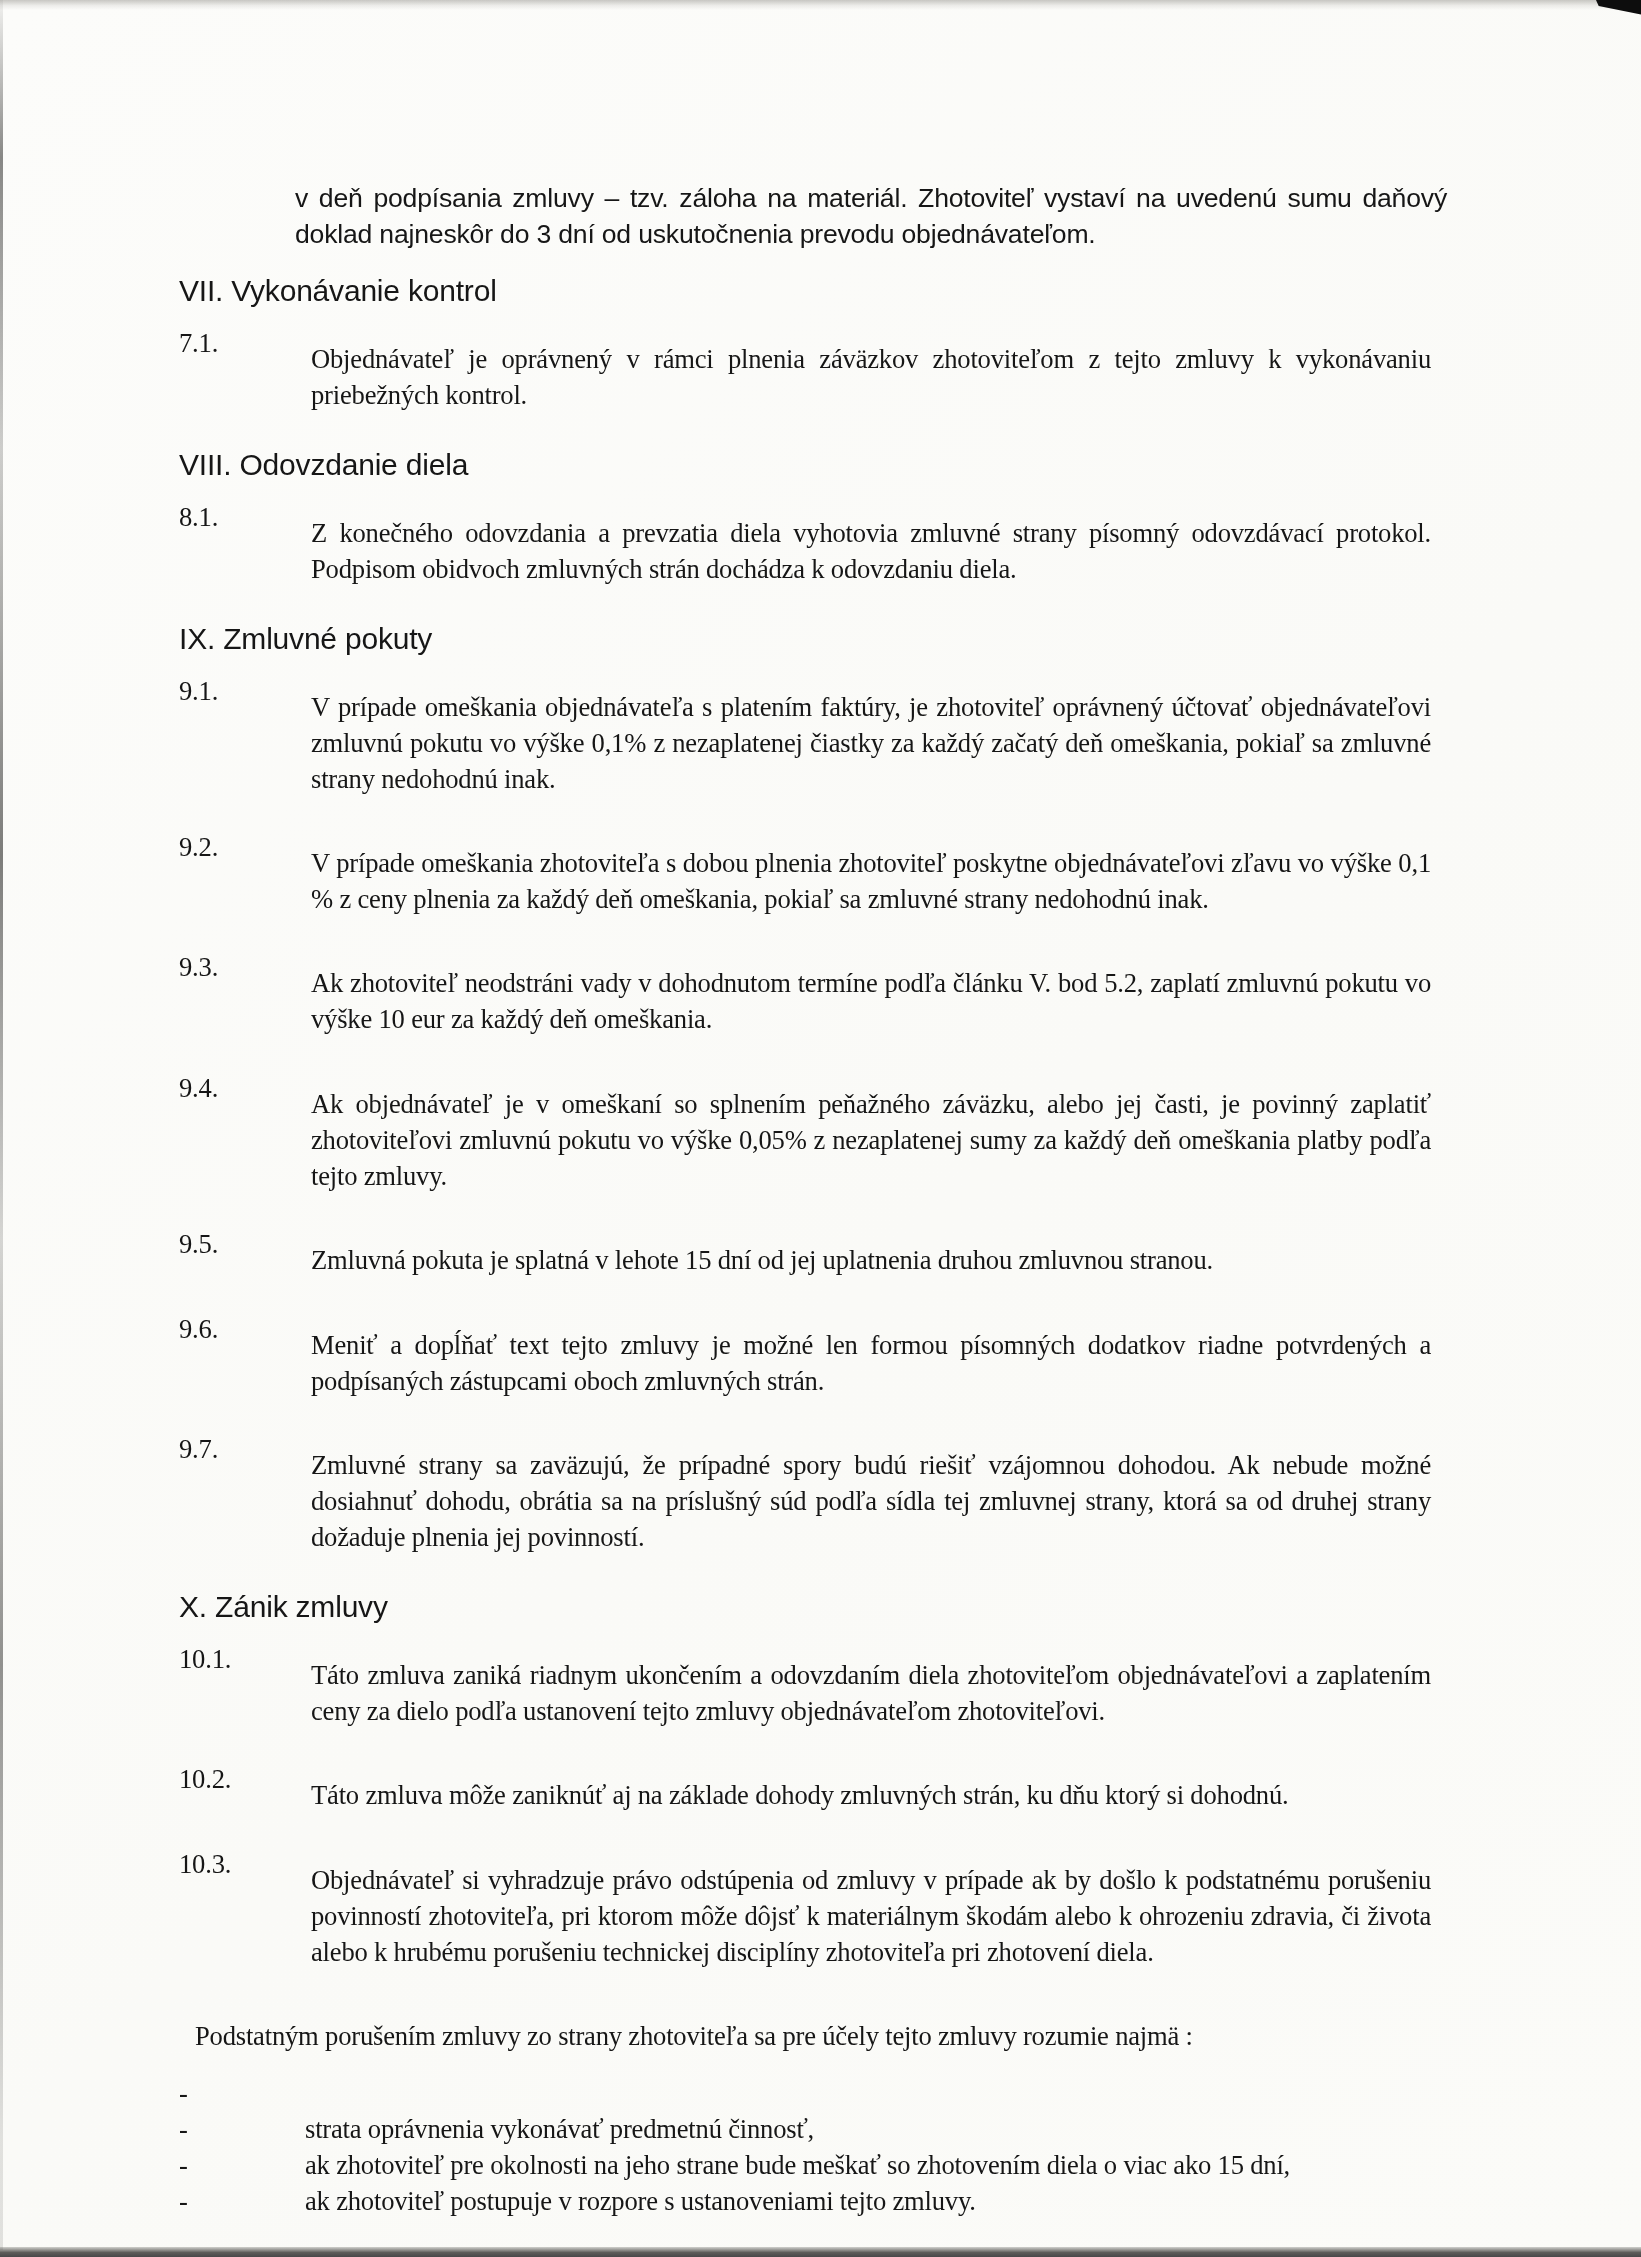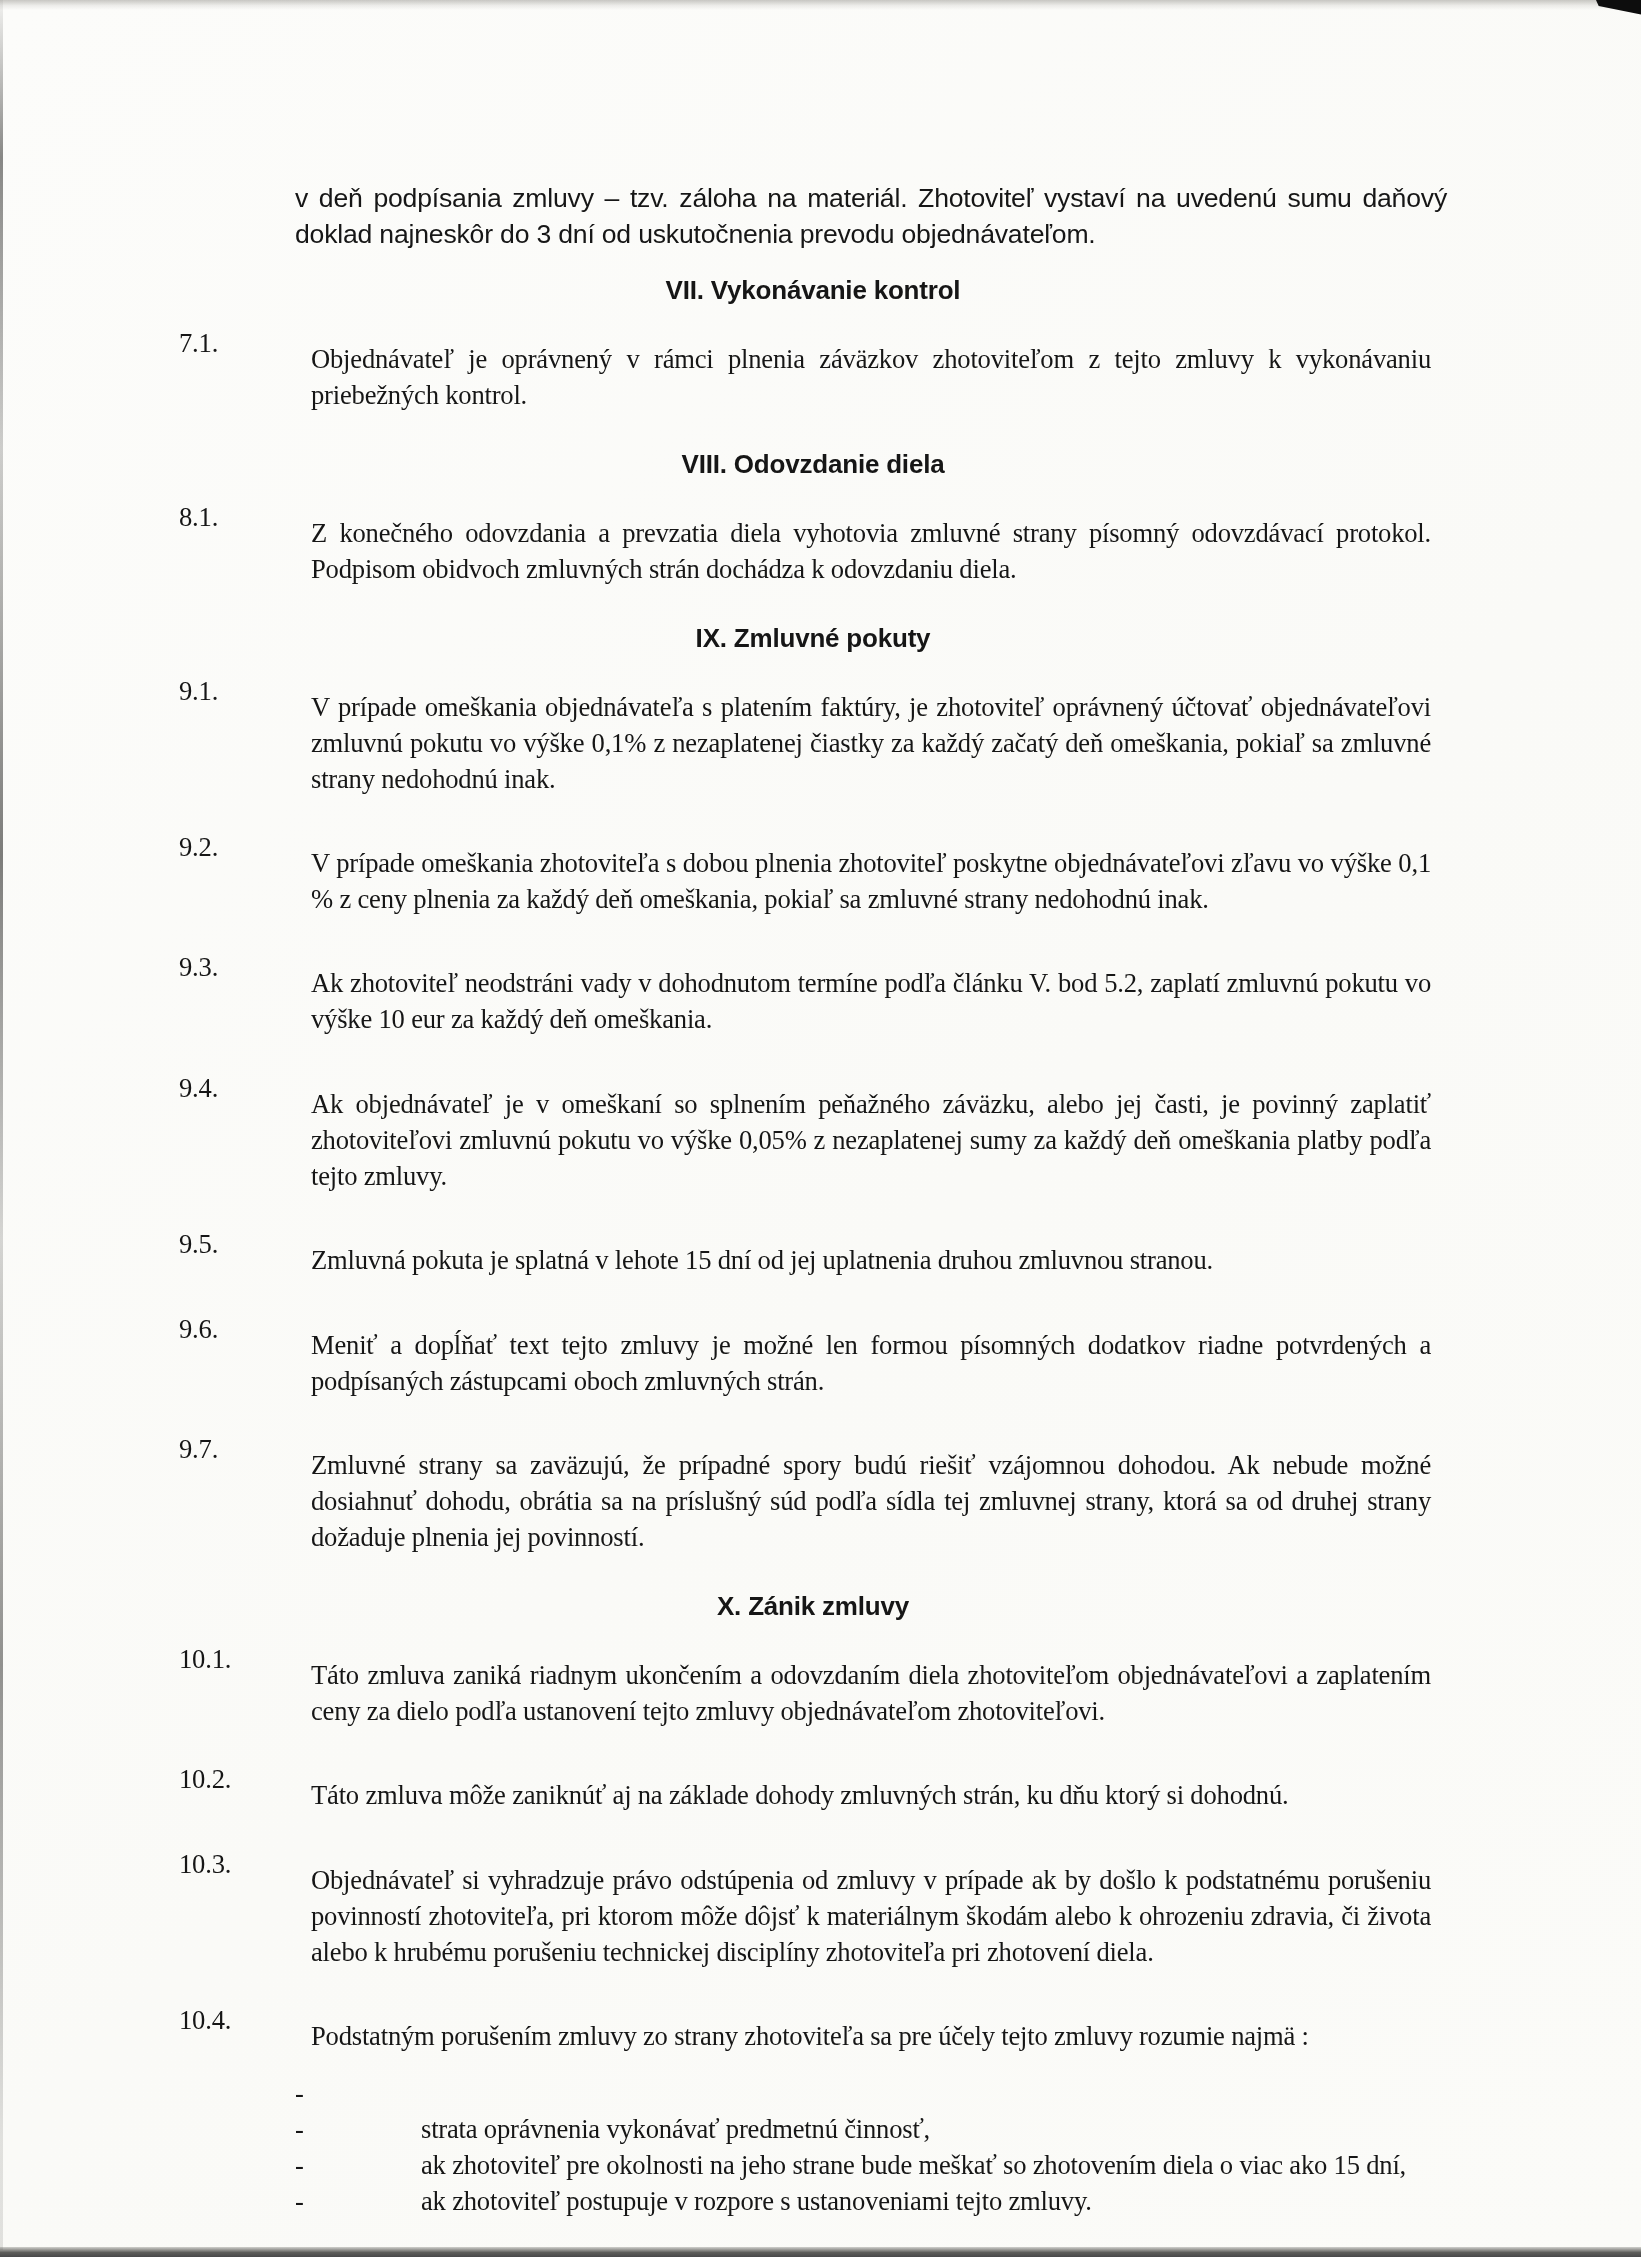--- a/index.html
+++ b/index.html
@@ -48,24 +48,23 @@
     line-height: 36px;
     letter-spacing: -0.2px;
   }
 
   .intro {
     margin: 0 0 19.3px 116px;
     text-align: justify;
   }
 
   .heading {
-    font-size: 26px;
+    font-size: 30px;
     line-height: 39px;
-    font-weight: bold;
-    text-align: center;
+    font-weight: normal;
     margin: 11.6px 0 14.5px 0;
   }
 
   .clause { display: flex; margin: 0 0 16.4px 0; font-family: Liberation Serif, serif; }
   .clause-num { flex: 0 0 116px; }
   .clause-body { flex: 1; min-width: 0; }
   .clause-text { margin: 16px; text-align: justify; }
 
   .bullets { margin-top: 21px; }
   .bullet-row { display: flex; }
@@ -180,21 +179,20 @@
   </div>
 
   <div class="clause">
     <span class="clause-num">10.3.</span>
     <div class="clause-body">
       <p class="clause-text">Objednávateľ si vyhradzuje právo odstúpenia od zmluvy v prípade ak by došlo k podstatnému porušeniu povinností zhotoviteľa, pri ktorom môže dôjsť k materiálnym škodám alebo k ohrozeniu zdravia, či života alebo k hrubému porušeniu technickej disciplíny zhotoviteľa pri zhotovení diela.</p>
     </div>
   </div>
 
   <div class="clause">
-    <span class="clause-num">10.4.</span>
     <div class="clause-body">
       <p class="clause-text">Podstatným porušením zmluvy zo strany zhotoviteľa sa pre účely tejto zmluvy rozumie najmä :</p>
     <div class="bullets">
   <div class="bullet-row">
     <span class="bullet-dash">-</span>
   </div>
 
   <div class="bullet-row">
     <span class="bullet-dash">-</span>
     <p class="bullet-text">strata oprávnenia vykonávať predmetnú činnosť,</p>

